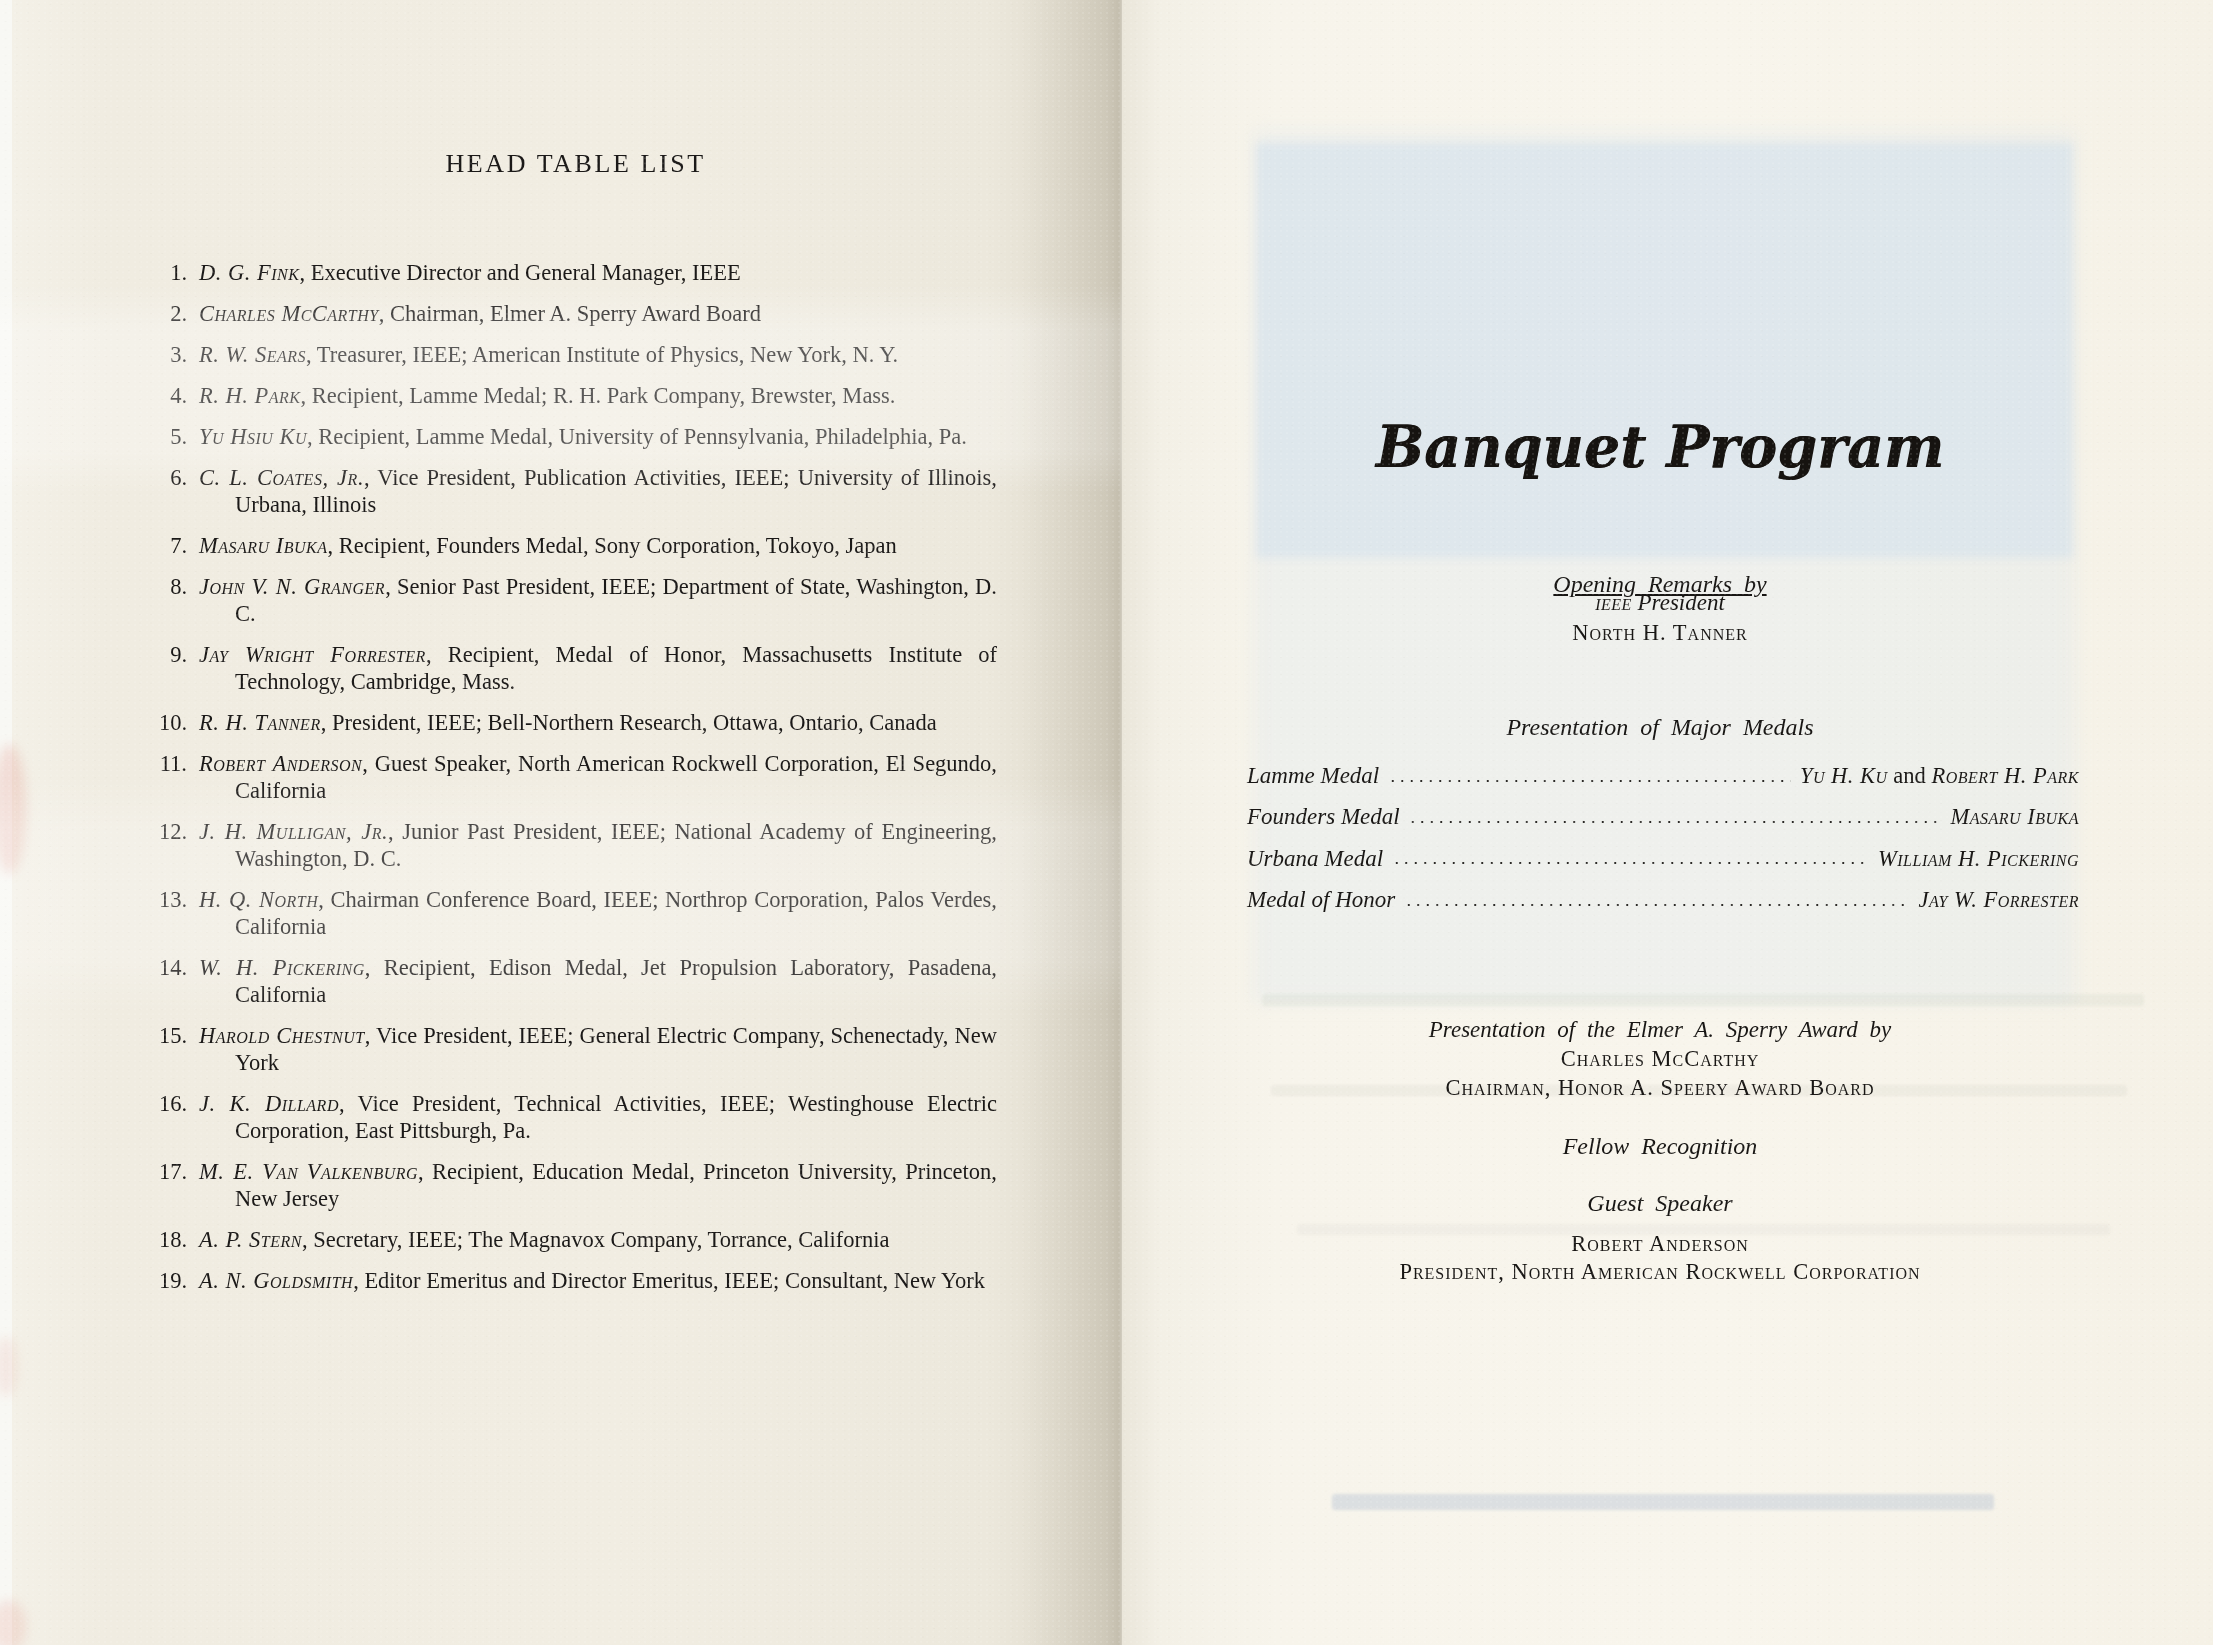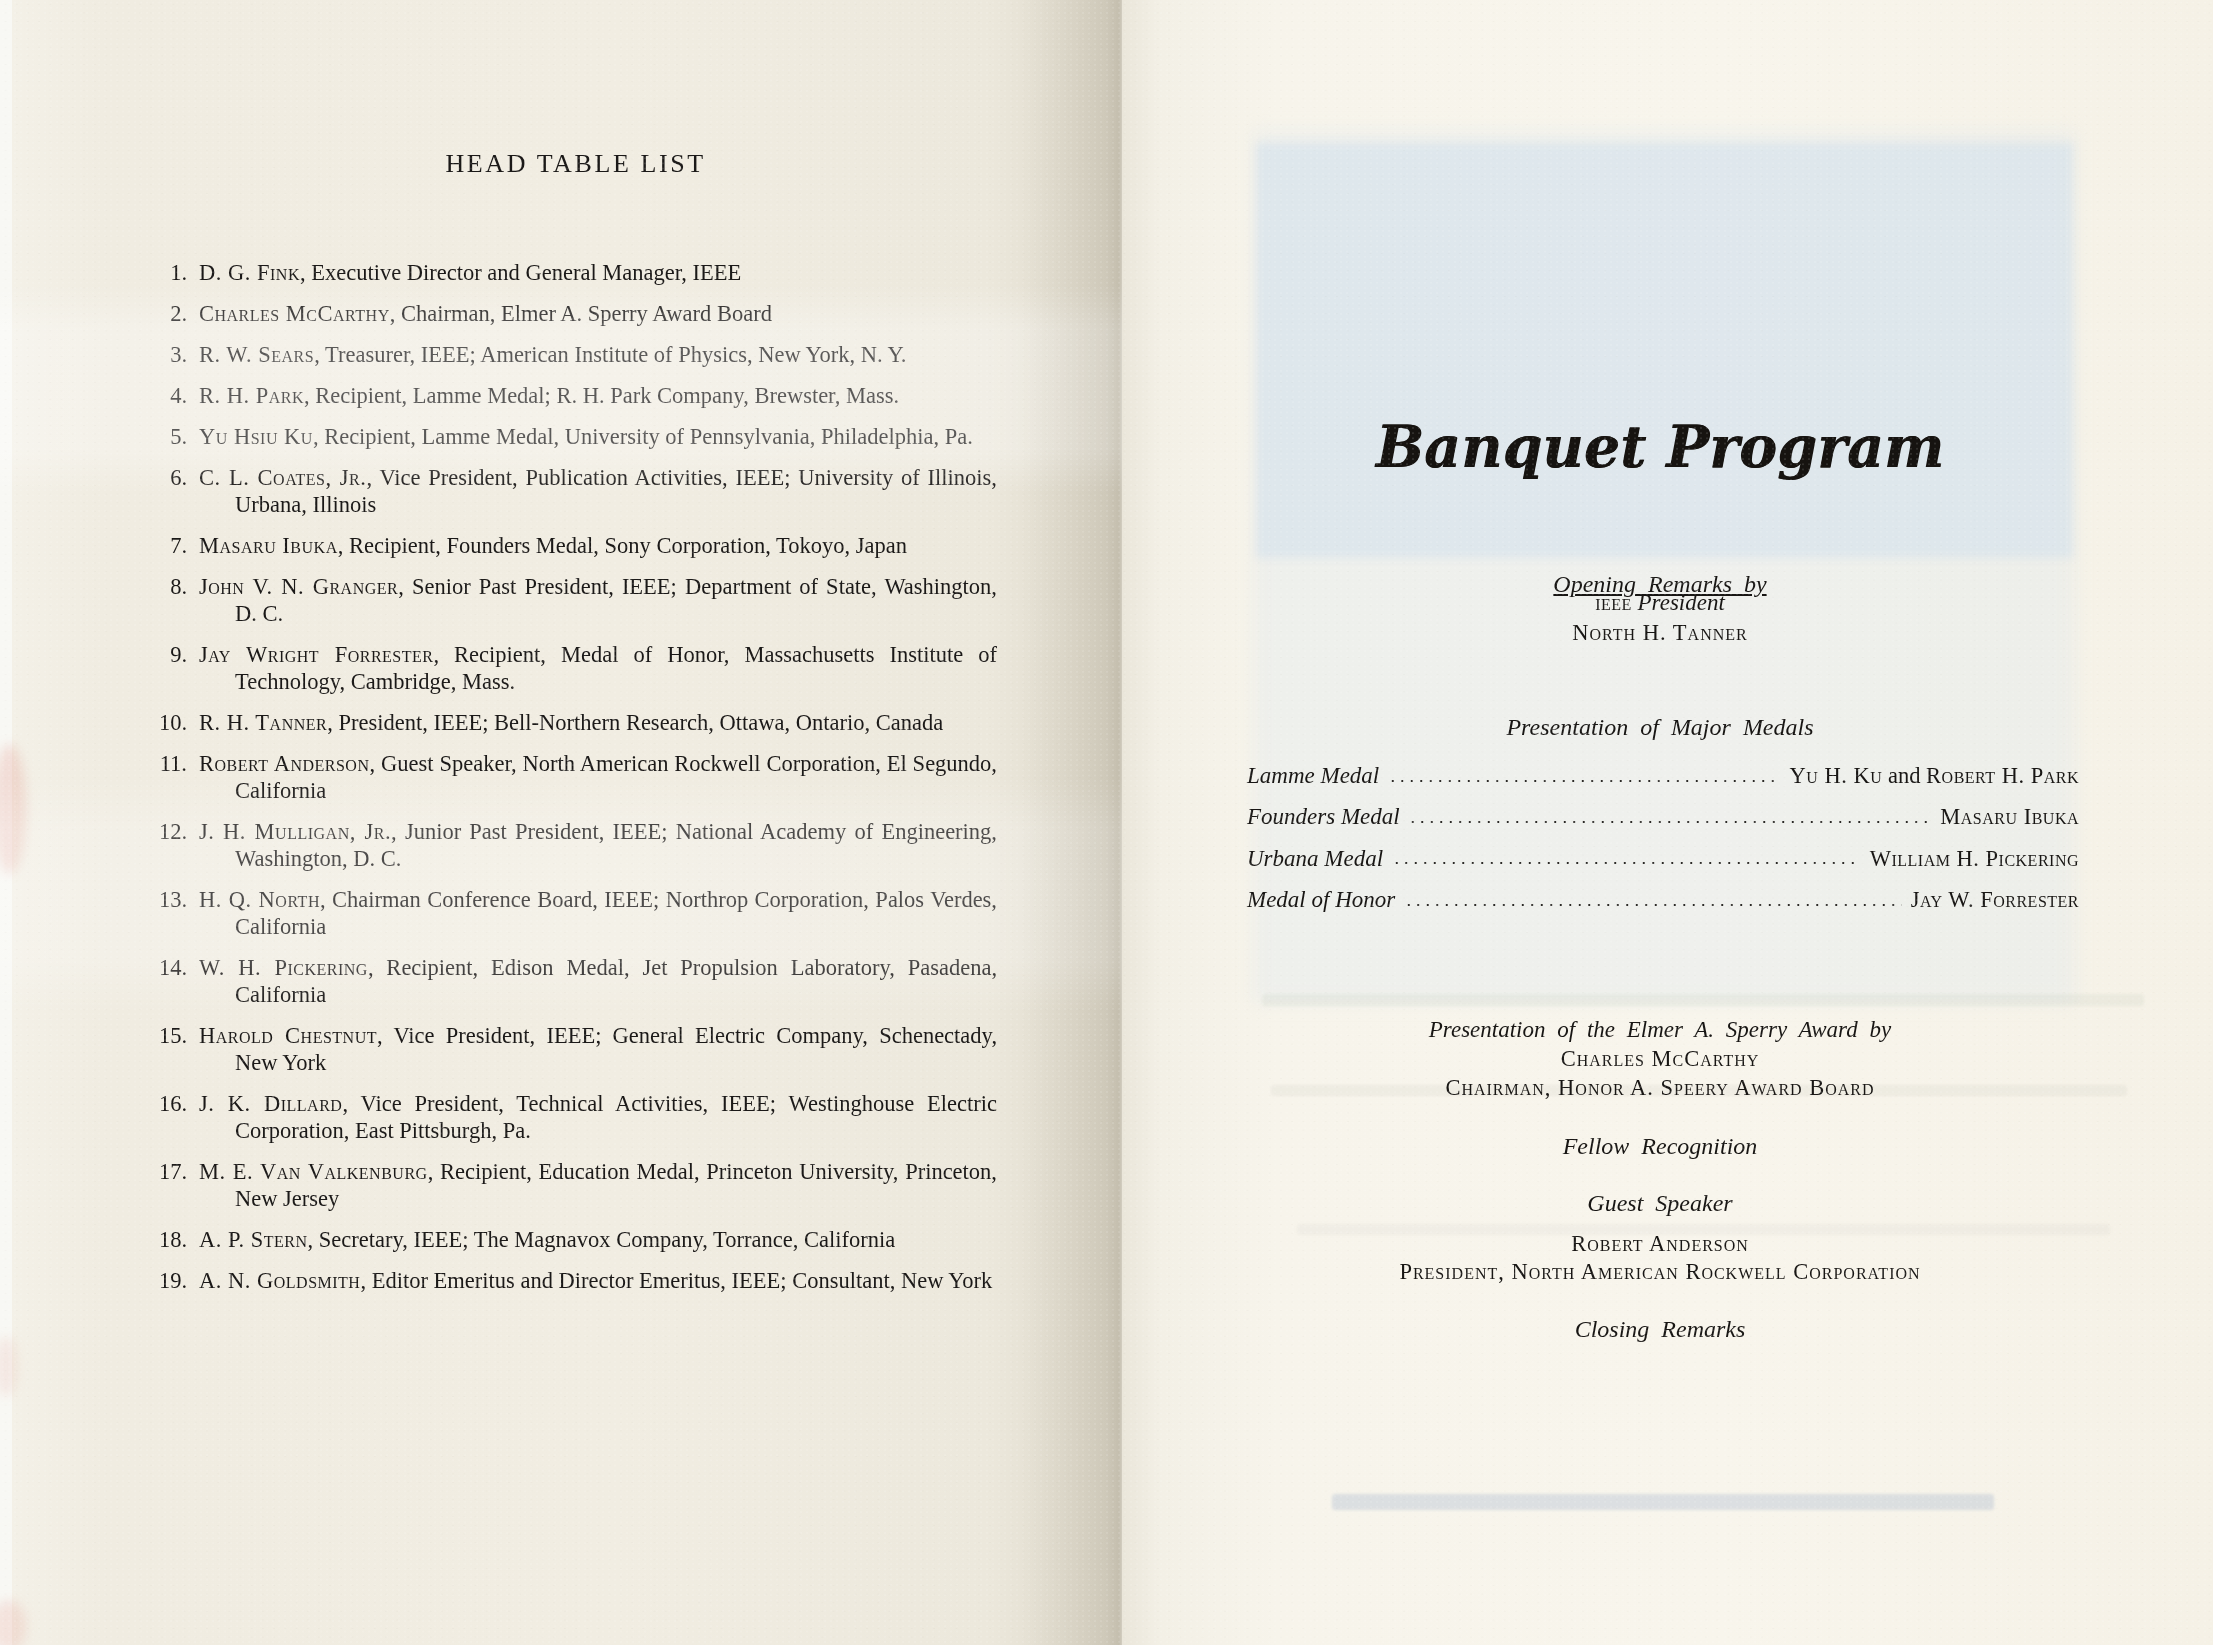--- a/index.html
+++ b/index.html
@@ -26,21 +26,21 @@
   .stain{position:absolute;border-radius:50%;filter:blur(5.2px);}
 
   .lp-inner{position:absolute;left:111px;top:149px;width:886px;color:#1b1918;}
   .lp-title{
     font-size:26px;font-weight:400;letter-spacing:2.6px;text-align:center;
     margin:0 0 80px 0;transform:translateX(21.6px);white-space:nowrap;
   }
   .lp-item{display:flex;margin-bottom:14px;font-size:22.5px;line-height:27px;}
   .lp-num{flex:none;width:76px;text-align:right;padding-right:12px;}
   .lp-text{flex:1;text-align:justify;padding-left:36px;text-indent:-36px;max-width:787px;}
-  .sc{font-variant:small-caps;letter-spacing:0.5px;}
+  .sc{font-variant:small-caps;letter-spacing:0.5px;font-style:italic;}
   .it{font-style:italic;}
   .rm{font-style:normal;}
 
   
   .gutter{
     position:absolute;left:1020px;top:0;width:225px;height:1646px;pointer-events:none;
     background:linear-gradient(90deg,rgba(120,110,88,0) 0%,rgba(120,110,88,.12) 38%,rgba(120,110,88,.20) 44%,rgba(255,255,255,.85) 49%,rgba(255,255,255,.55) 53%,rgba(150,140,115,.14) 60%,rgba(150,140,115,0) 100%);
   }
   .gutter-crease{
     position:absolute;left:1124px;top:1237px;width:2.6px;height:409px;
@@ -224,19 +224,18 @@
     <div class="rp-block ital-head" style="top:1017px;font-size:23px;">Presentation of the Elmer A. Sperry Award by</div>
     <div class="rp-block scline" style="top:1046px;">Charles McCarthy</div>
     <div class="rp-block scline" style="top:1075px;">Chairman, Honor A. Speery Award Board</div>
 
     <div class="rp-block ital-head" style="top:1133px;text-align:center;">Fellow Recognition</div>
 
     <div class="rp-block ital-head" style="top:1190px;">Guest Speaker</div>
     <div class="rp-block scline" style="top:1231px;">Robert Anderson</div>
     <div class="rp-block scline" style="top:1259px;">President, North American Rockwell Corporation</div>
 
-    <div class="rp-block ital-head" style="top:1316px;">Closing Remarks</div>
   </div>
 
   <div class="texture"></div>
   <div class="texture2"></div>
 </div>
 
 
 </body></html>

